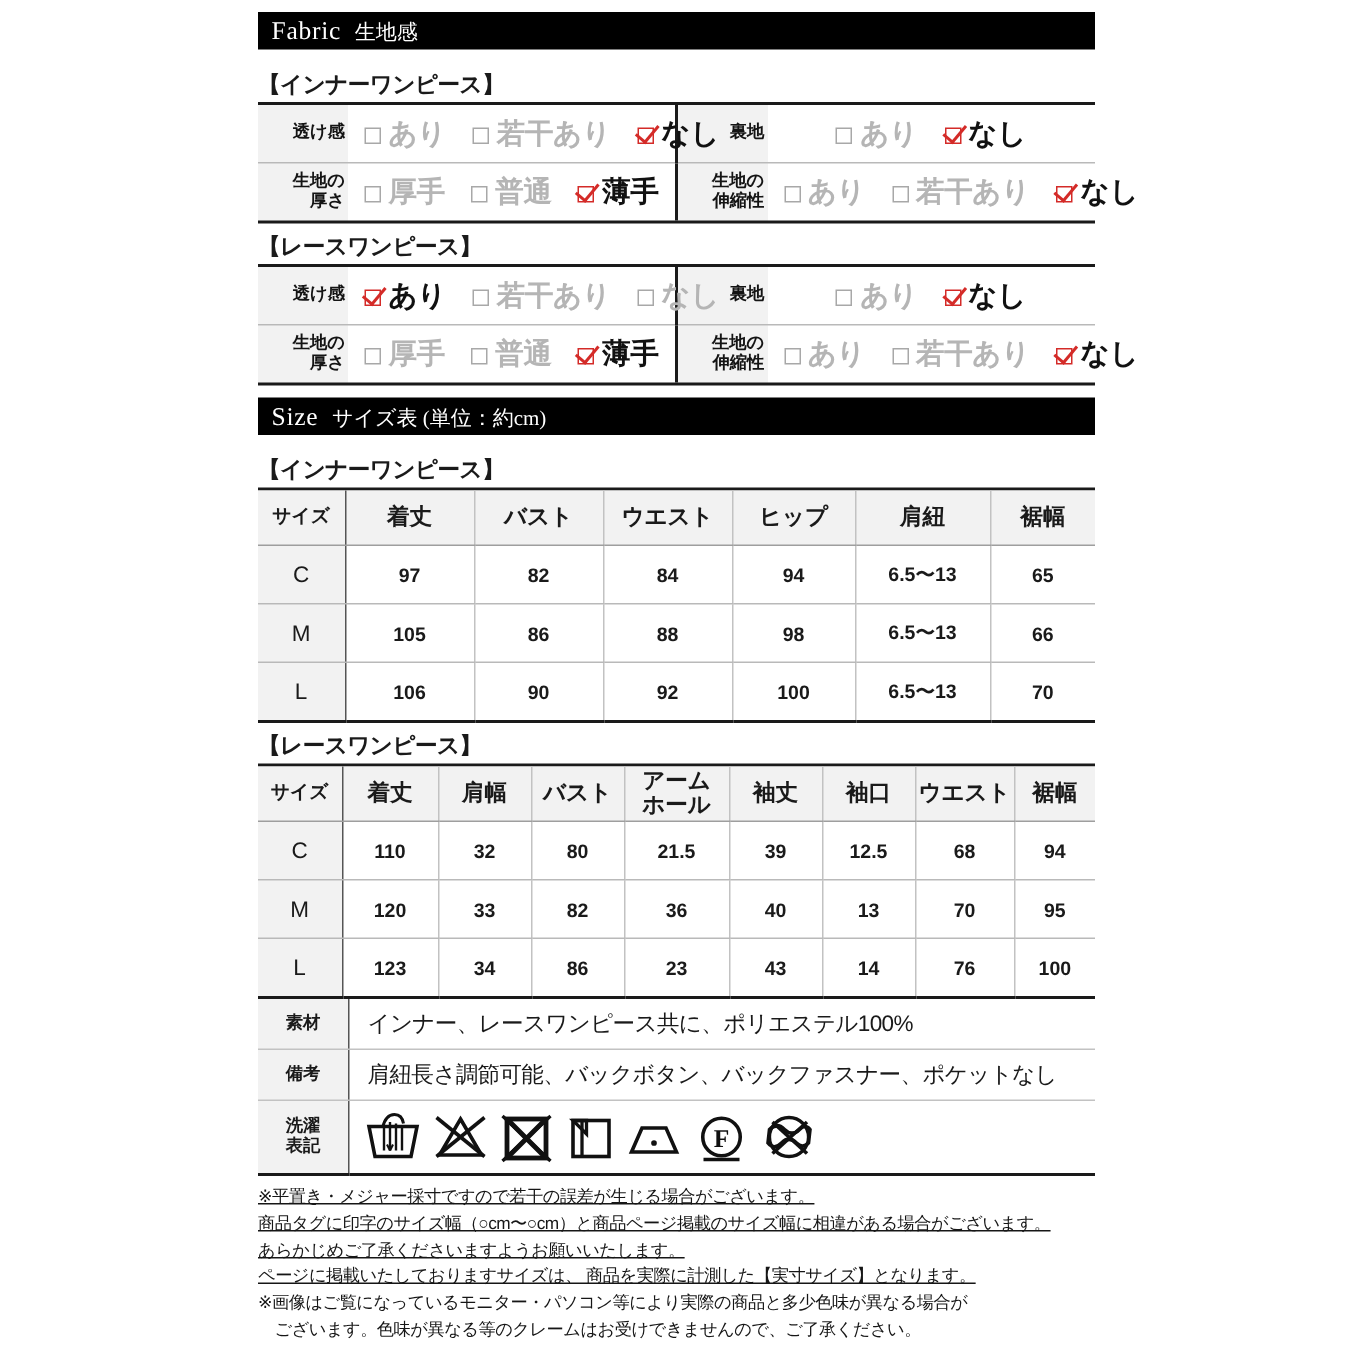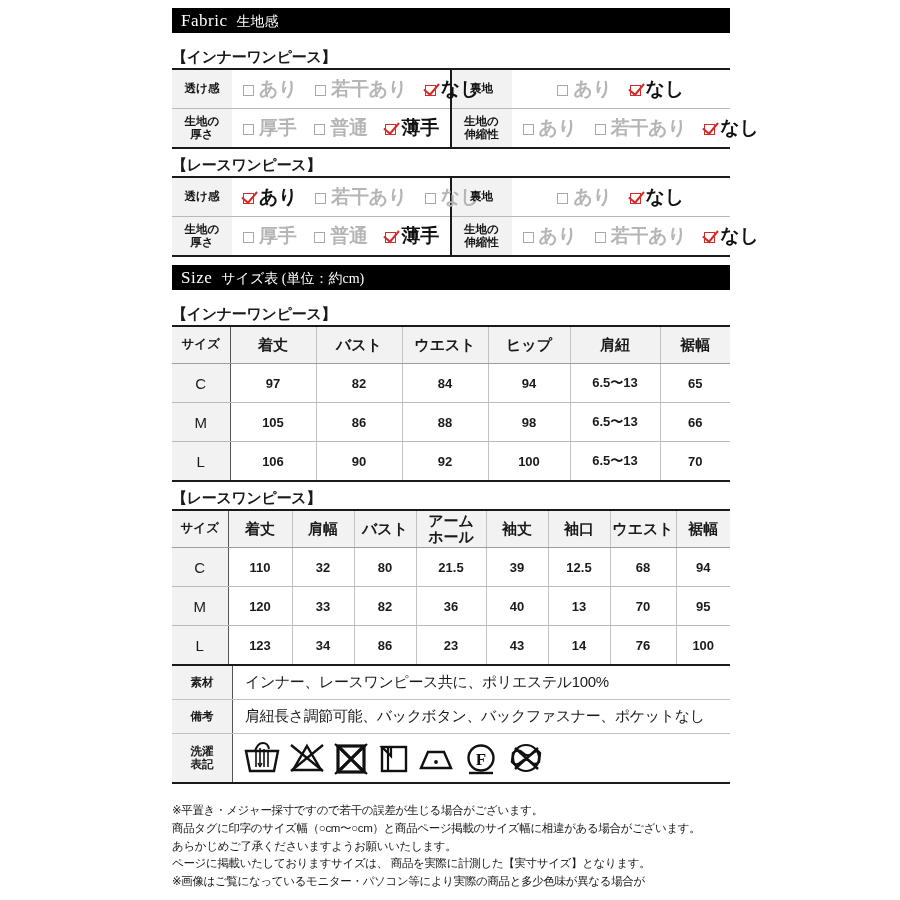--- a/index.html
+++ b/index.html
@@ -69,21 +69,21 @@
     border-bottom: 1px solid #b9b9b9;
     vertical-align: middle;
     font-size: 13px;
   }
 
   .fab td.lbl {
     background: #f2f2f2;
     color: #141414;
     font-size: 11.5px;
     font-weight: bold;
-    text-align: center;
+    text-align: right;
     line-height: 1.15;
     padding: 4px 2px;
     width: 56px;
   }
   .fab td.opts {
     padding: 6px 4px;
     text-align: center;
     white-space: nowrap;
   }
   .fab td.sep {
@@ -192,21 +192,21 @@
   .care-row svg { display: block; }
 
   
   .note {
     font-size: 11.5px;
     line-height: 1.55;
     color: #161616;
     letter-spacing: -0.35px;
     white-space: nowrap;
   }
-  .note.blk1 { margin-top: 18px; }
+  .note.blk1 { margin-top: 6px; text-decoration: underline; }
   .note.blk2 { }
   .note .ind { padding-left: 11px; display: block; }
 </style>
 </head>
 <body>
 
 <div class="page">
 <div class="wrap">
 
   <div class="bar">
@@ -461,16 +461,17 @@
 
   <div class="note blk1">
     <div>※平置き・メジャー採寸ですので若干の誤差が生じる場合がございます。</div>
     <div>商品タグに印字のサイズ幅（○cm〜○cm）と商品ページ掲載のサイズ幅に相違がある場合がございます。</div>
     <div>あらかじめご了承くださいますようお願いいたします。</div>
     <div>ページに掲載いたしておりますサイズは、 商品を実際に計測した【実寸サイズ】となります。</div>
   </div>
 
   <div class="note blk2">
     <div>※画像はご覧になっているモニター・パソコン等により実際の商品と多少色味が異なる場合が</div>
+    <div class="ind">ございます。色味が異なる等のクレームはお受けできませんので、ご了承ください。</div>
   </div>
 
 </div>
 </div>
 
 </body></html>

